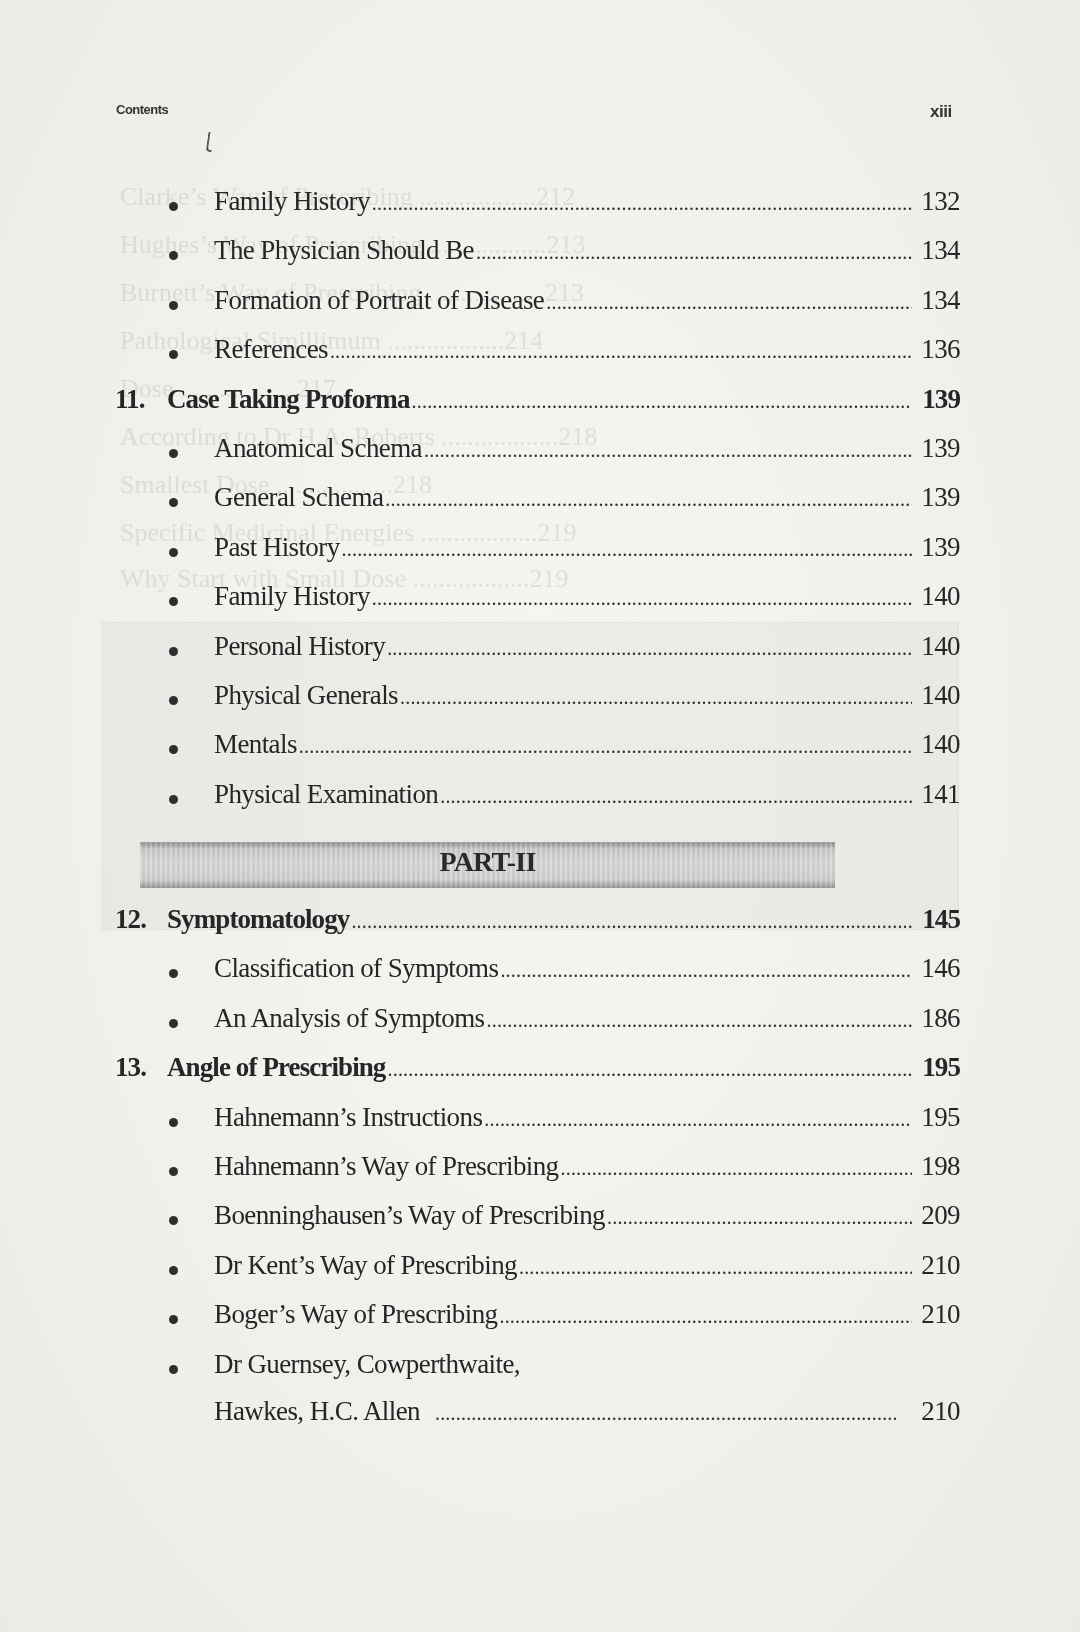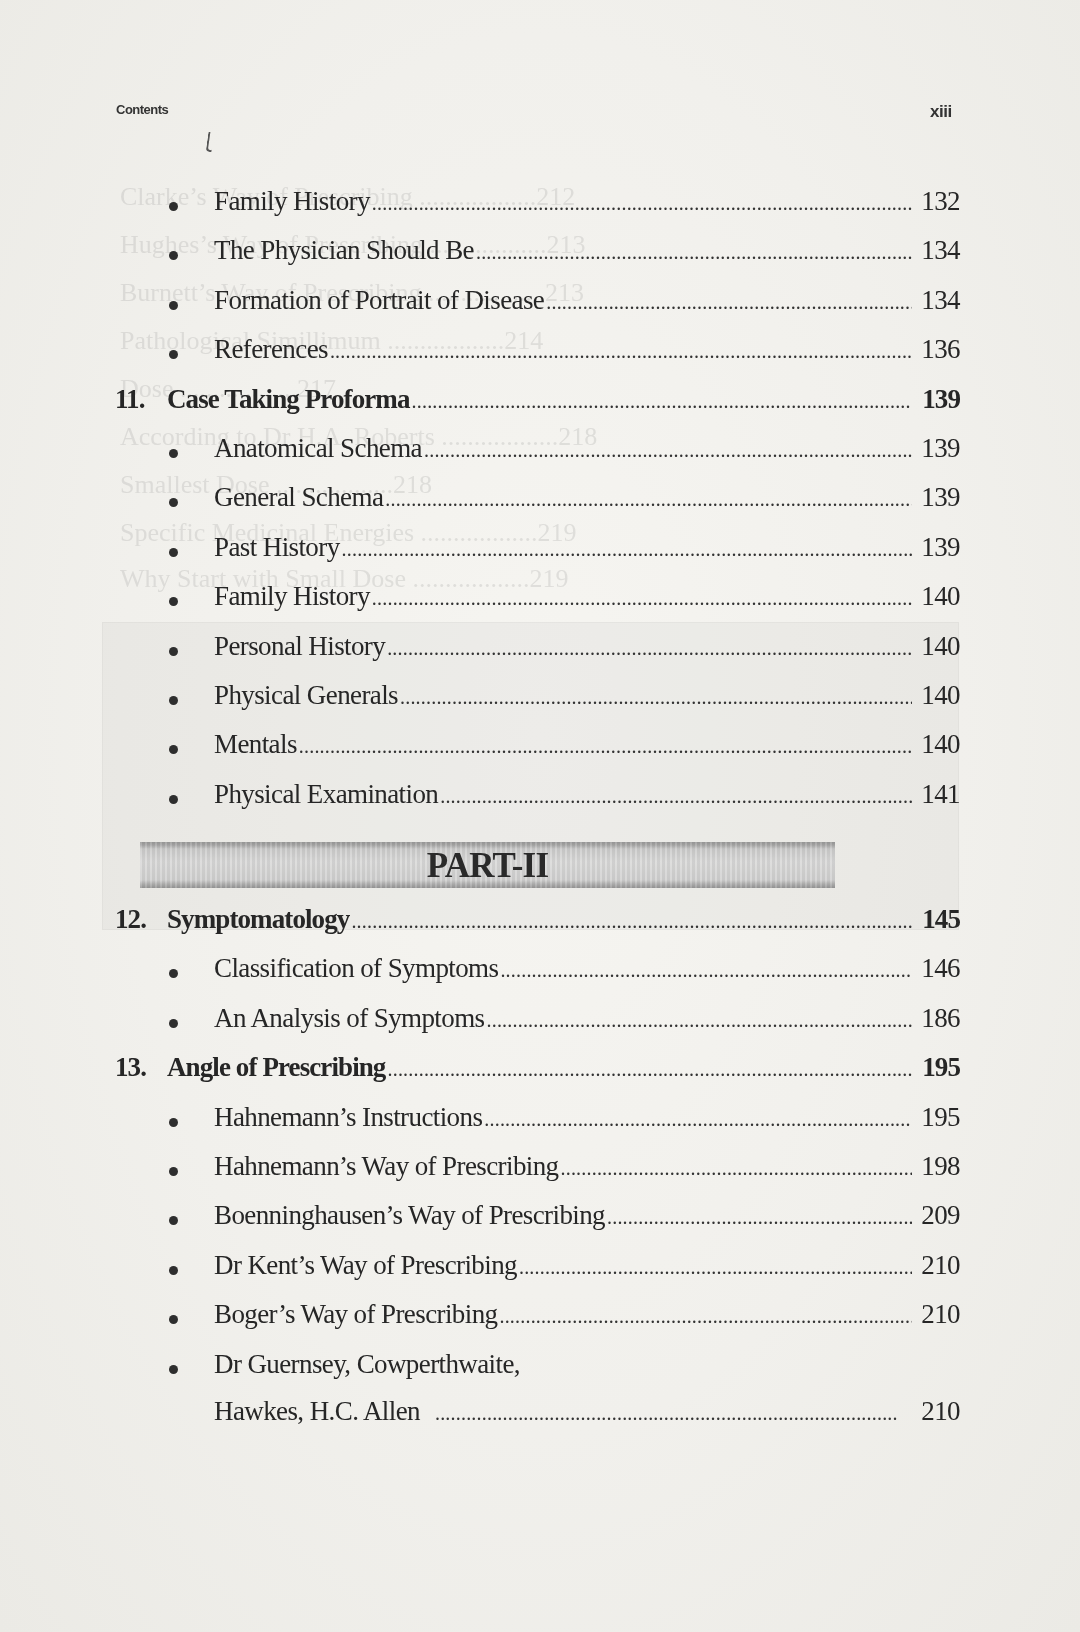--- a/index.html
+++ b/index.html
@@ -153,21 +153,21 @@
     position: absolute;
     left: 0; right: 0; top: 0; bottom: 0;
     background-image:
       repeating-linear-gradient(90deg, rgba(255,255,255,0.12) 0 2px, rgba(0,0,0,0.06) 2px 5px);
   }
   .part-label {
     position: absolute;
     left: 0; right: 0; top: 18px;
     text-align: center;
     font-family: "Liberation Serif", "DejaVu Serif", serif;
-    font-size: 35px;
+    font-size: 28px;
     font-weight: bold;
     letter-spacing: -0.8px;
     color: #2a2a2a;
   }
 </style>
 </head>
 <body>
 
 <div class="page">
 

